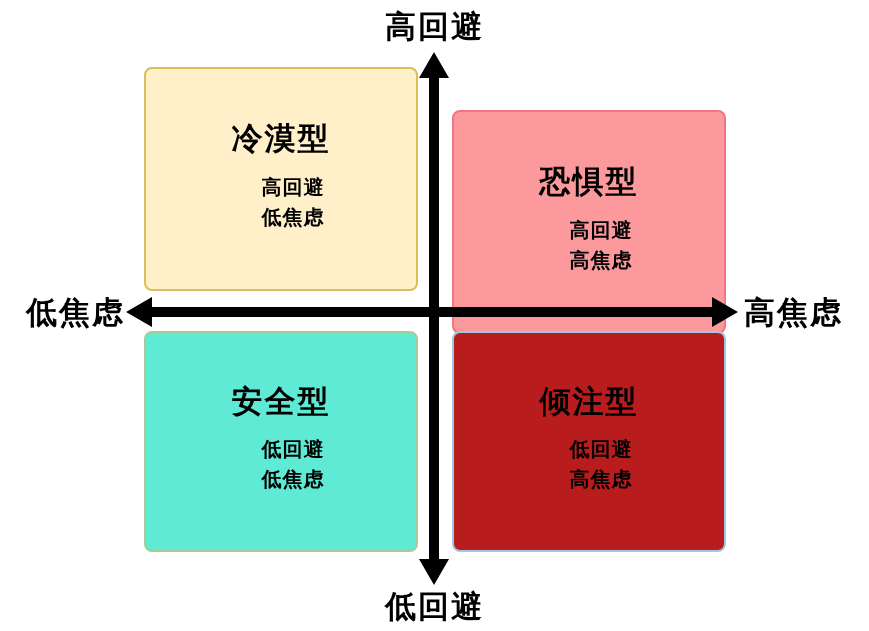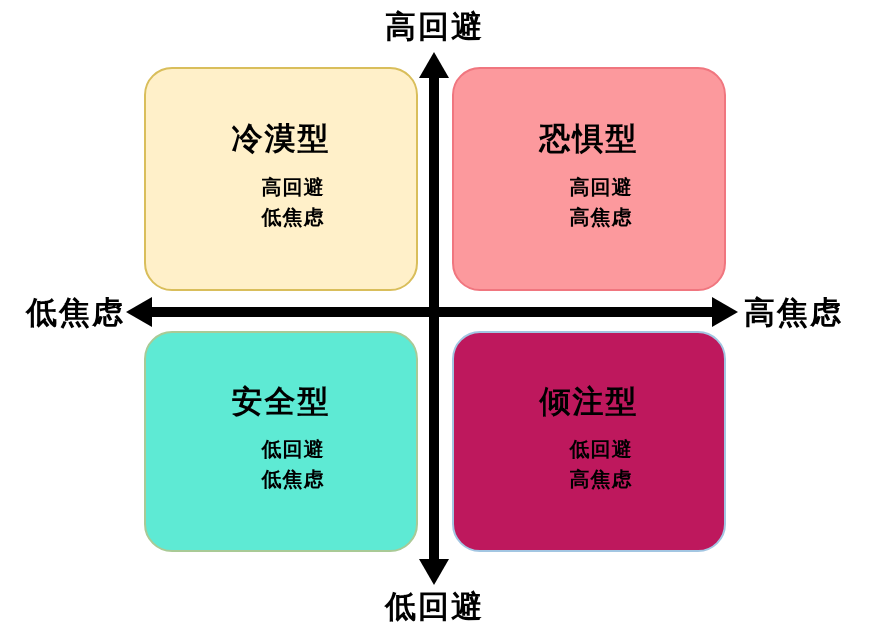--- a/index.html
+++ b/index.html
@@ -16,21 +16,21 @@
     color: #000000;
     overflow: hidden;
     --axis-color: #000000;
   }
 
   
   .quadrant {
     position: absolute;
     width: 274px;
     border: 2px solid transparent;
-    border-radius: 28px;
+    border-radius: 8px;
     box-sizing: border-box;
     display: flex;
     flex-direction: column;
     align-items: center;
     justify-content: center;
     text-align: center;
   }
   .q-top    { top: 67px;  height: 224px; }
   .q-bottom { top: 331px; height: 221px; }
   .q-left   { left: 144px; }
@@ -111,37 +111,37 @@
 <div class="canvas" style="--axis-color: #000000;">
 
   <div class="quadrant q-top q-left" style="background: rgb(255, 240, 201); border-color: rgb(217, 190, 91);">
     <div class="q-title">冷漠型</div>
     <div class="q-lines">
       <div class="q-line">高回避</div>
       <div class="q-line">低焦虑</div>
     </div>
   </div>
 
-  <div class="quadrant q-top q-right" style="background: rgb(252, 153, 157); border-color: rgb(240, 118, 127);">
+  <div class="quadrant q-top q-right" style="background: rgb(252, 153, 157); border-color: rgb(240, 118, 127); margin-top: 43px;">
     <div class="q-title">恐惧型</div>
     <div class="q-lines">
       <div class="q-line">高回避</div>
       <div class="q-line">高焦虑</div>
     </div>
   </div>
 
   <div class="quadrant q-bottom q-left" style="background: #5eead4; border-color: rgb(169, 202, 150);">
     <div class="q-title">安全型</div>
     <div class="q-lines">
       <div class="q-line">低回避</div>
       <div class="q-line">低焦虑</div>
     </div>
   </div>
 
-  <div class="quadrant q-bottom q-right" style="background: #be185d; border-color: rgb(163, 198, 226);">
+  <div class="quadrant q-bottom q-right" style="background: #b91c1c; border-color: rgb(163, 198, 226);">
     <div class="q-title">倾注型</div>
     <div class="q-lines">
       <div class="q-line">低回避</div>
       <div class="q-line">高焦虑</div>
     </div>
   </div>
 
   <div class="axis-shaft axis-v"></div>
   <div class="axis-shaft axis-h"></div>
   <div class="arrow arrow-up"></div>

